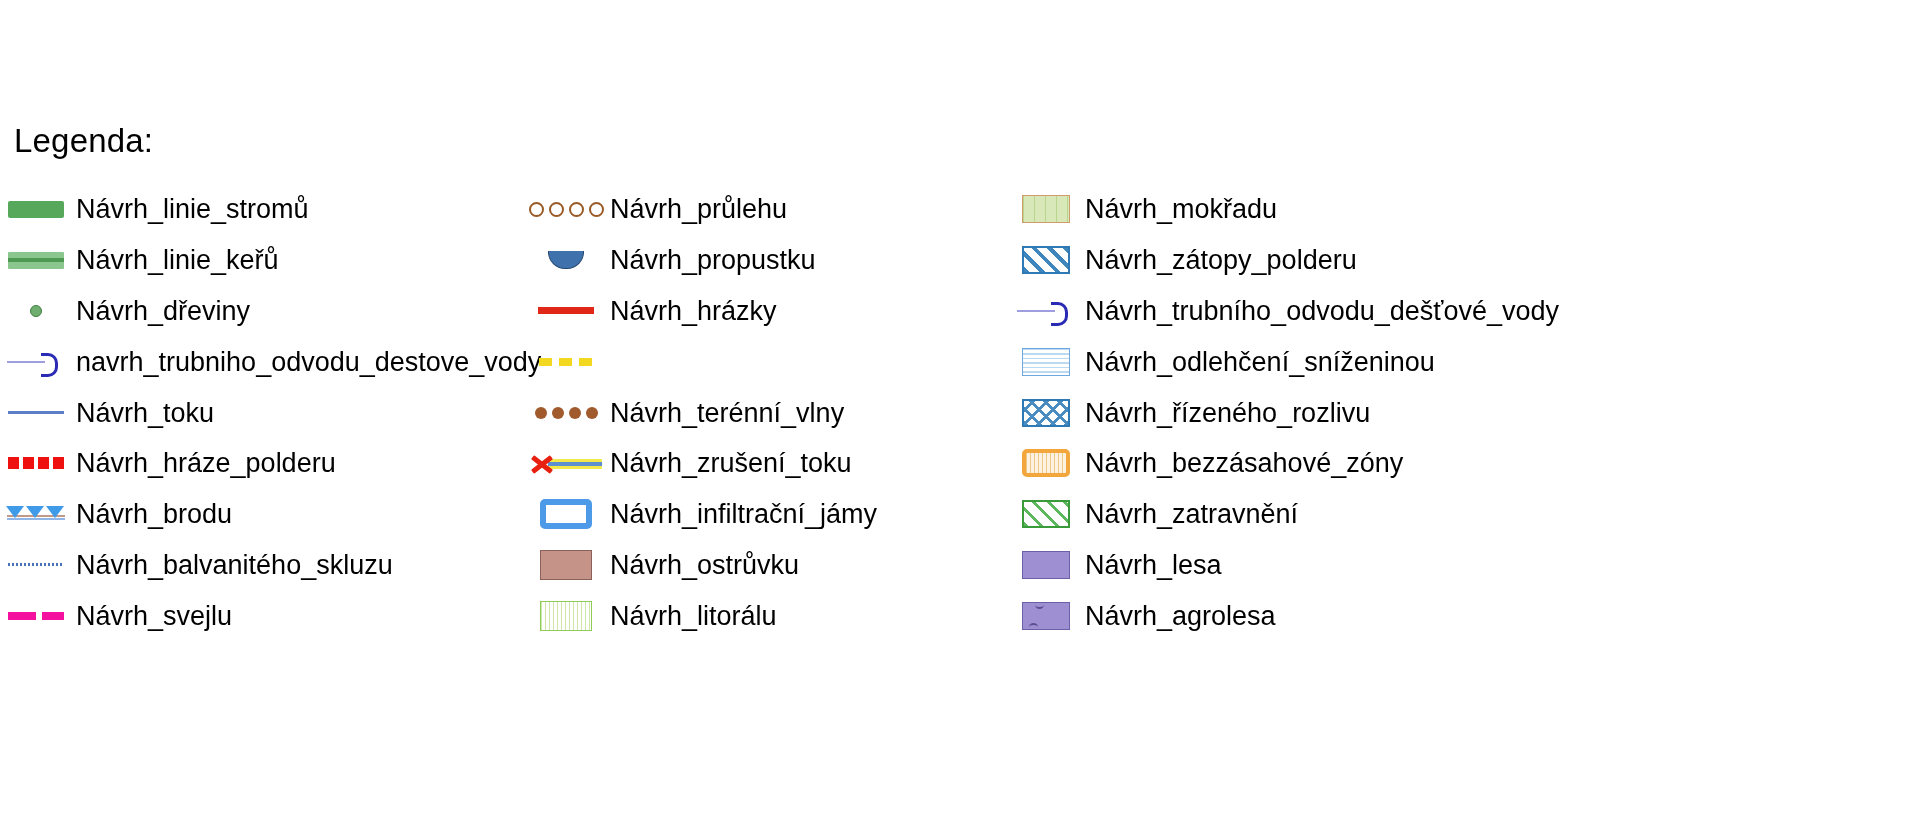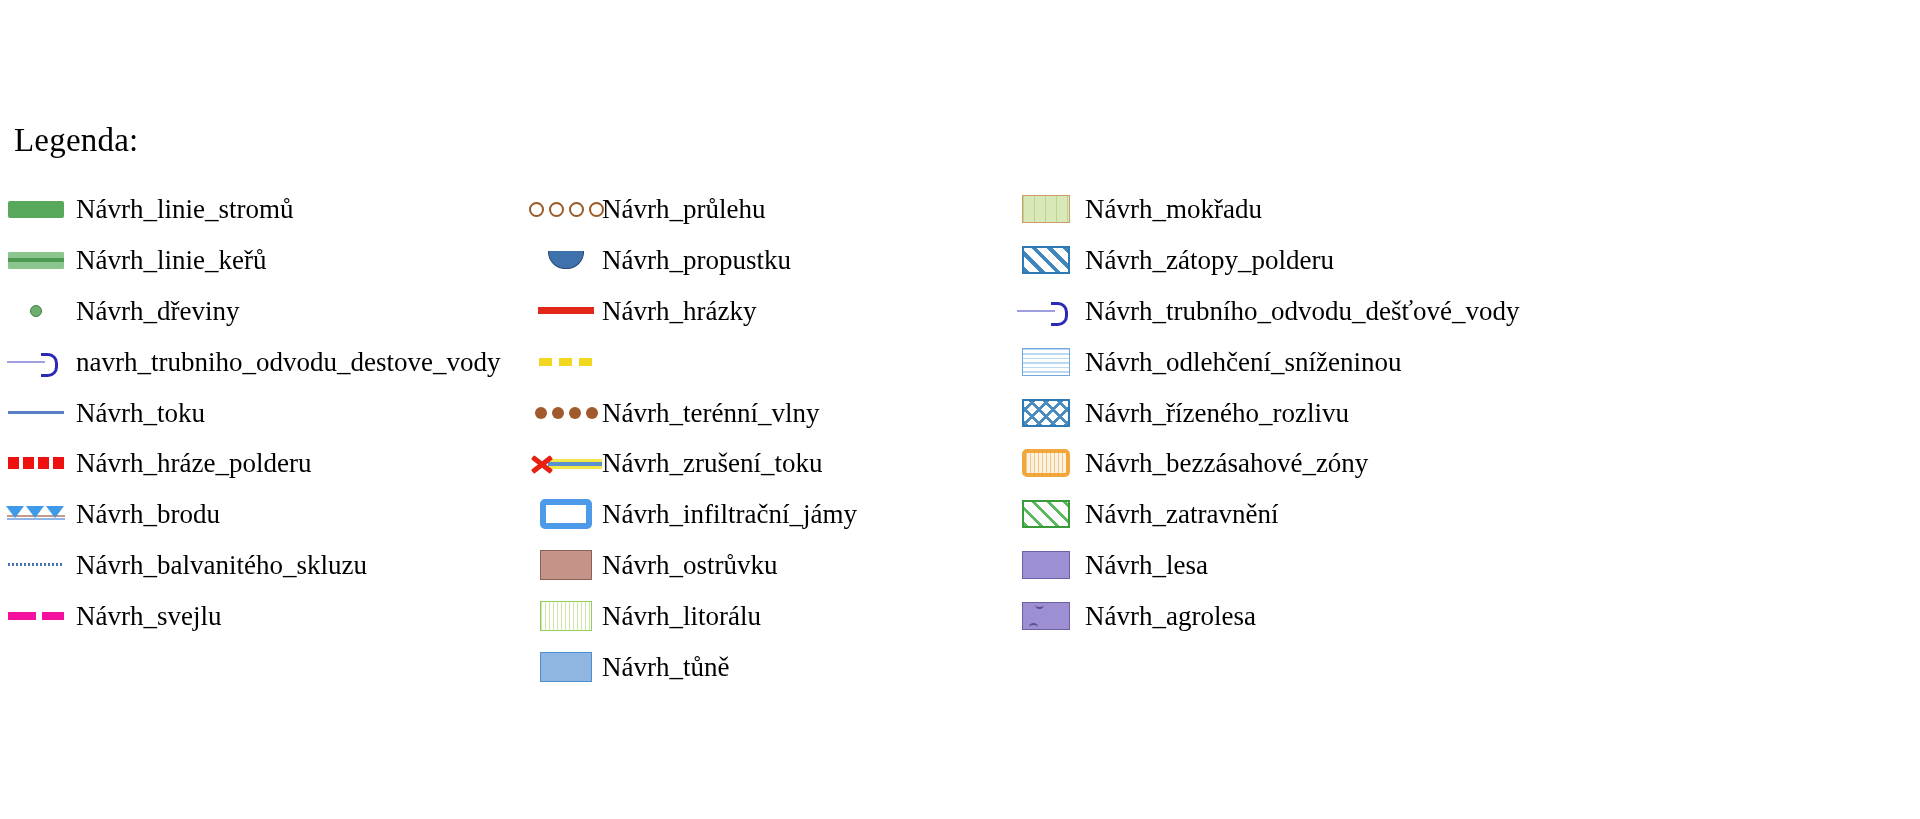--- a/index.html
+++ b/index.html
@@ -3,21 +3,21 @@
 <meta charset="utf-8">
 <style>
   html,body{margin:0;padding:0;}
   body{
     width:1920px;height:819px;
     background:#ffffff;
     font-family:"Liberation Sans","DejaVu Sans",sans-serif;
     color:#000000;
     overflow:hidden;
   }
-  .legend-root{position:relative;width:1920px;height:586px;font-family:Liberation Serif, serif;}
+  .legend-root{position:relative;width:1920px;height:586px;}
 
   .legend-title{
     position:absolute;left:14px;top:122px;
     font-size:33px;font-weight:400;color:#000;
     letter-spacing:0.2px;
   }
 
   .col{position:absolute;top:184px;}
   .col-1{left:0px;width:530px;}
   .col-2{left:530px;width:500px;}
@@ -30,21 +30,21 @@
   .sym{
     width:72px;min-width:72px;height:40px;
     display:flex;align-items:center;justify-content:center;
     position:relative;
   }
   .col-3 .sym{width:58px;min-width:58px;}
   .lbl{
     font-size:27px;line-height:30px;color:#000;white-space:nowrap;
   }
   .col-1 .lbl{margin-left:4px;}
-  .col-2 .lbl{}
+  .col-2 .lbl{margin-left:8px;}
   .col-3 .lbl{margin-left:10px;}
 
   
   .sym-linie-stromu{
     width:56px;height:17px;
     background:
       radial-gradient(circle at 4px 4px,#58a85c 3.6px,transparent 3.9px) 0 0/8px 8px,
       radial-gradient(circle at 4px 4px,#58a85c 3.6px,transparent 3.9px) 4px 4px/8px 8px,
       #7fc185;
     border-radius:2px;
@@ -360,26 +360,20 @@
       <span class="lbl">Návrh_ostrůvku</span>
     </div>
 
     <div class="lrow">
       <span class="sym">
           <span class="sym-litoral"></span>
         </span>
       <span class="lbl">Návrh_litorálu</span>
     </div>
 
-    <div class="lrow">
-      <span class="sym">
-          <span class="sym-fill-blue"></span>
-        </span>
-      <span class="lbl">Návrh_tůně</span>
-    </div>
   </div>
 
   <div class="col col-3">
 
     <div class="lrow">
       <span class="sym">
           <span class="sym-mokrad"></span>
         </span>
       <span class="lbl">Návrh_mokřadu</span>
     </div>

